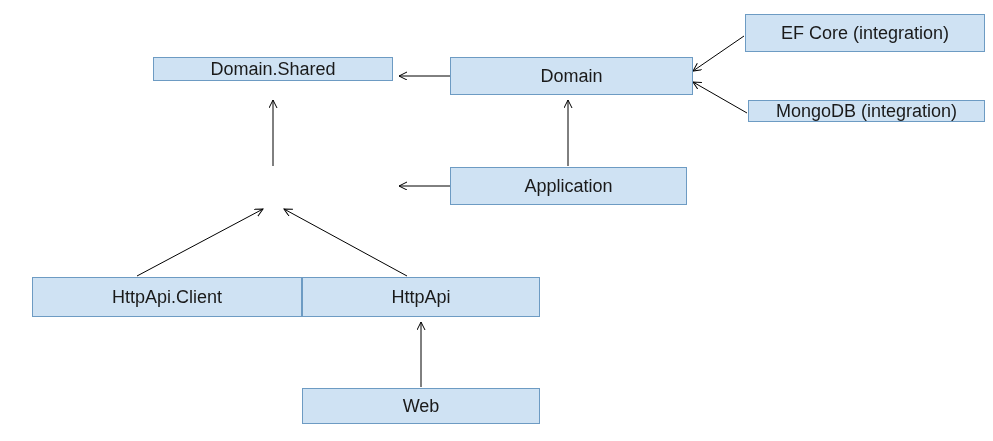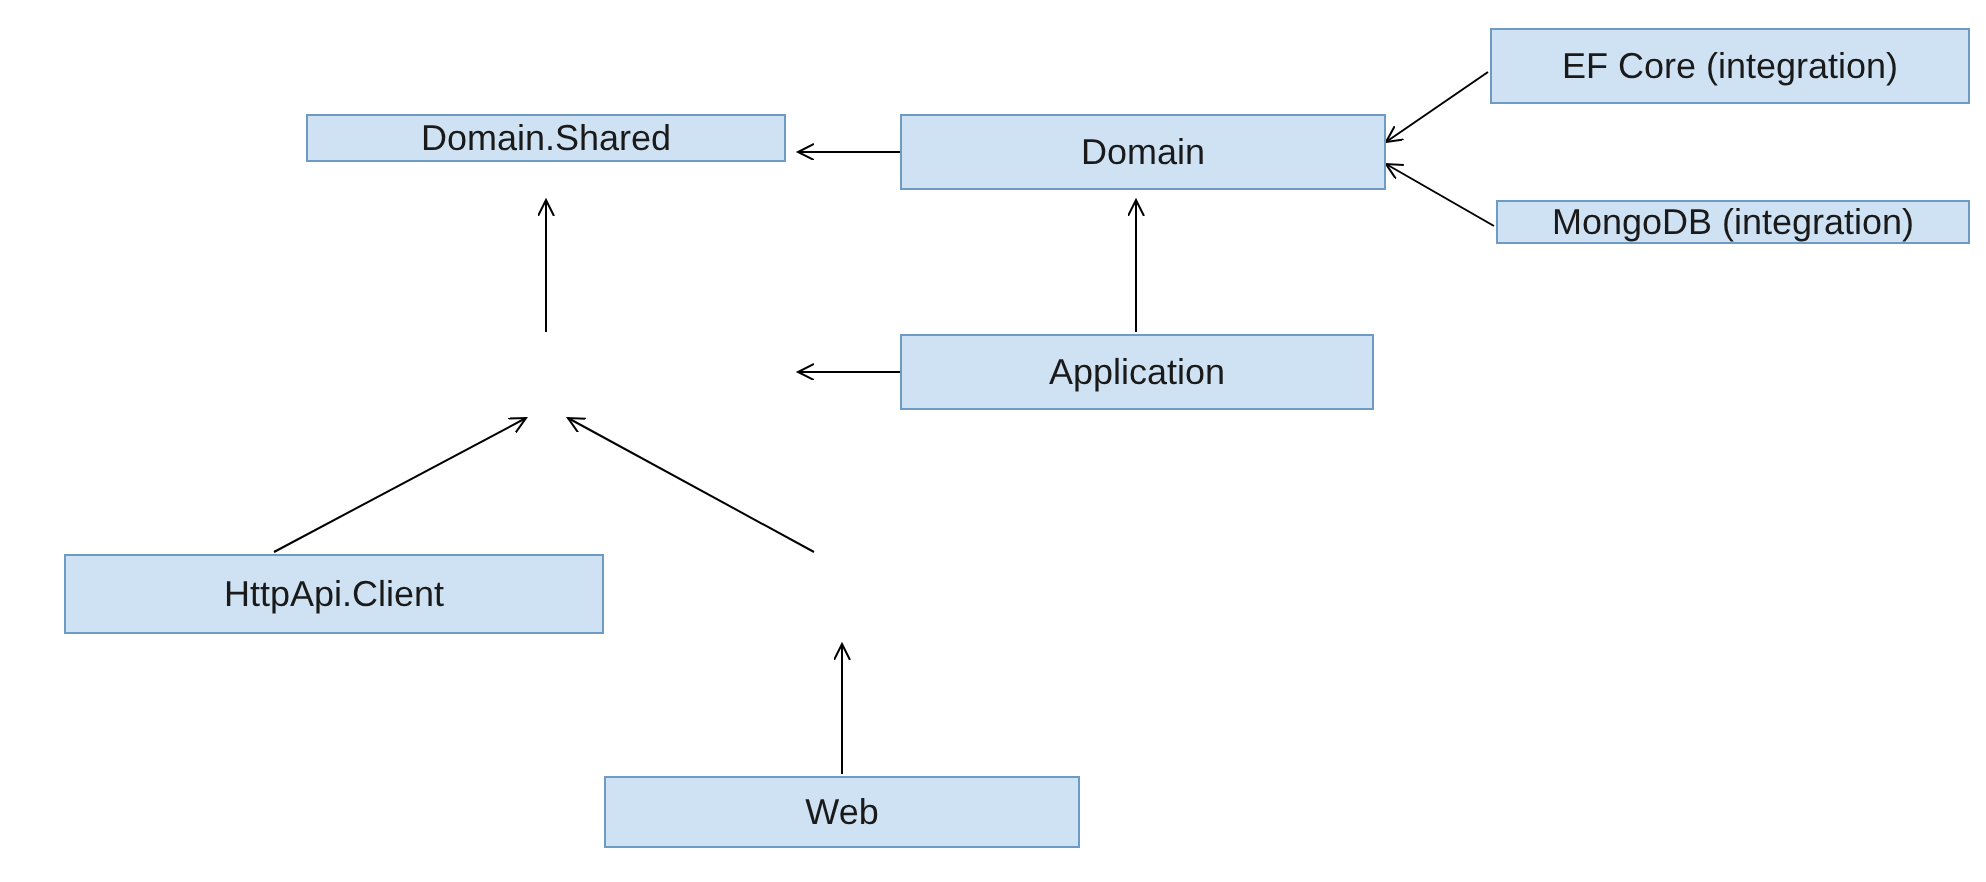--- a/index.html
+++ b/index.html
@@ -76,18 +76,21 @@
 
 
   <div class="node" style="left:450px; top:167px; width:237px; height:38px;">
     <span>Application</span>
   </div>
 
   <div class="node" style="left:8px;   top:277px; width:270px; height:40px;margin-left:24px;">
     <span>HttpApi.Client</span>
   </div>
 
+  <div class="node" style="left:302px; top:277px; width:238px; height:40px;">
+    <span>HttpApi</span>
+  </div>
 
   <div class="node" style="left:302px; top:388px; width:238px; height:36px;">
     <span>Web</span>
   </div>
 
 </div>
 
 </body></html>

